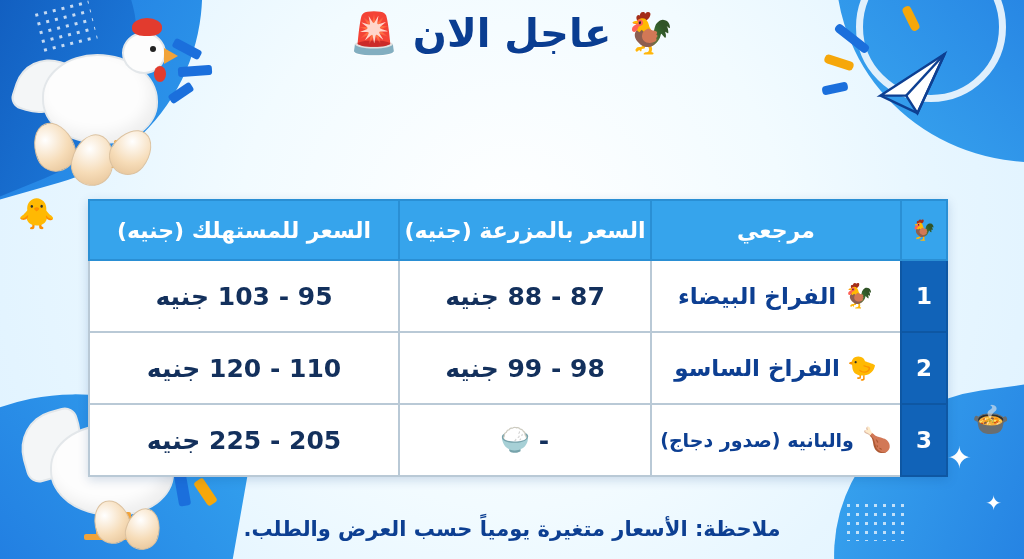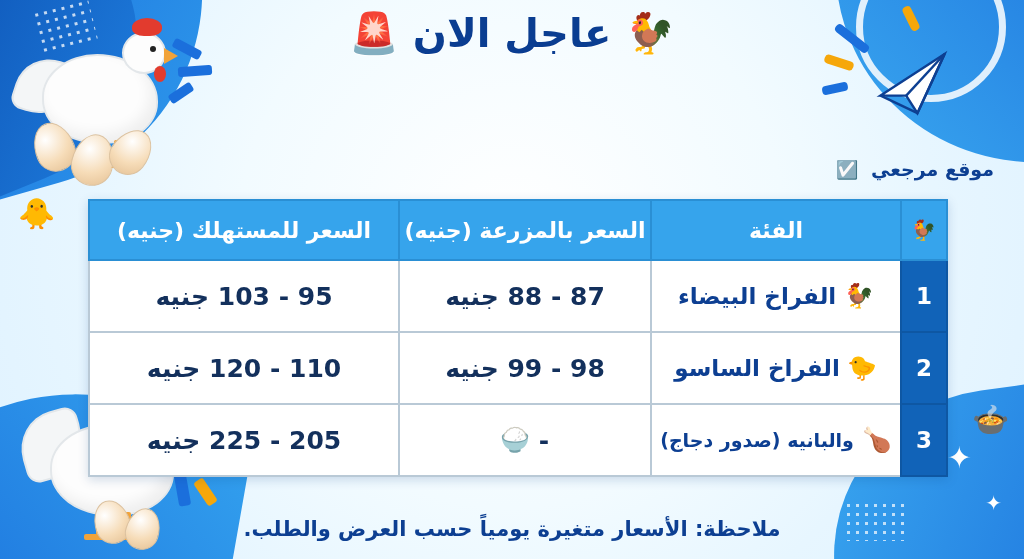--- a/index.html
+++ b/index.html
@@ -360,31 +360,27 @@
   <div class="small-chick-ic" style="right:14px; top:402px;">🍲</div>
 
   <div class="header">
     <div class="line1">
       <span class="emoji">🐓</span>
       <span>عاجل الان</span>
       <span class="emoji">🚨</span>
     </div>
   </div>
 
-  <div class="ref-site">
-    <span>موقع مرجعي</span>
-    <span class="chk">☑️</span>
-  </div>
 
   <div class="table-wrap">
     <table>
       <thead>
         <tr>
           <th class="col-idx">🐓</th>
-          <th>الفئة</th>
+          <th>مرجعي</th>
           <th>السعر بالمزرعة (جنيه)</th>
           <th>السعر للمستهلك (جنيه)</th>
         </tr>
       </thead>
       <tbody>
         <tr>
           <td class="col-idx">1</td>
           <td class="col-cat">
             <span class="cat-inner">
               <span class="ic">🐓</span>

